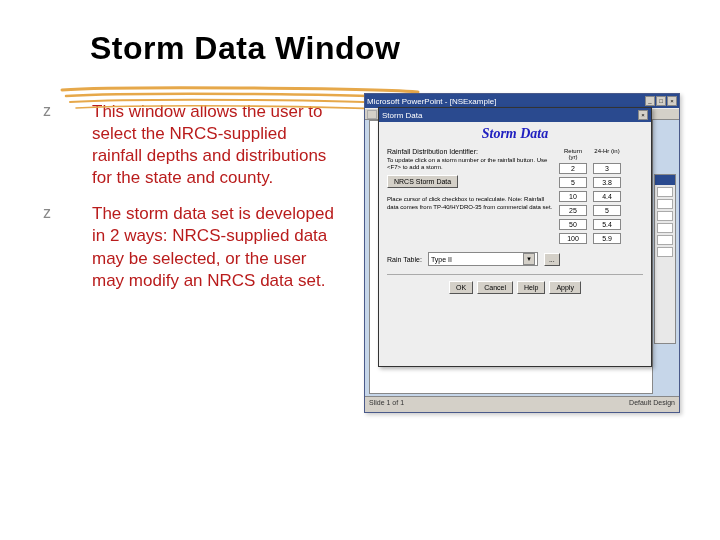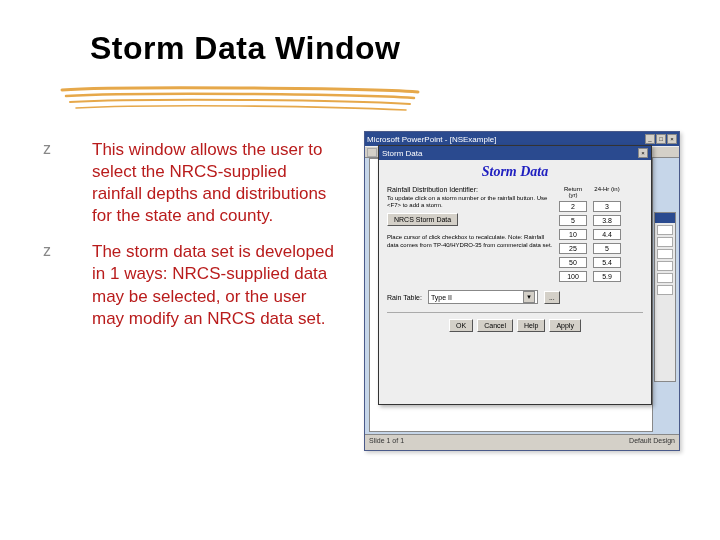--- a/index.html
+++ b/index.html
@@ -11,21 +11,21 @@
   }
   .slide {
     width: 720px;
     height: 540px;
     position: relative;
     padding: 30px 40px;
   }
   .title-wrap {
     position: relative;
     padding-left: 50px;
-    margin-bottom: 64px;
+    margin-bottom: 26px;
   }
   .title {
     font-family: "Arial Black", Arial, sans-serif;
     font-weight: 900;
     font-size: 32px;
     letter-spacing: 0.5px;
     color: #000;
   }
   .scribble {
     position: absolute;
@@ -237,21 +237,21 @@
   </div>
 
   <div class="body-cols">
     <div class="bullets">
       <div class="bullet">
         <span class="zmark">z</span>
         <span class="btext">This window allows the user to select the NRCS-supplied rainfall depths and distributions for the state and county.</span>
       </div>
       <div class="bullet">
         <span class="zmark">z</span>
-        <span class="btext">The storm data set is developed in 1 ways: NRCS-supplied data may be selected, or the user may modify an NRCS data set.</span>
+        <span class="btext">The storm data set is developed in 2 ways: NRCS-supplied data may be selected, or the user may modify an NRCS data set.</span>
       </div>
     </div>
 
     <div class="screenshot">
       <div class="app-win">
         <div class="app-titlebar">
           <span class="wt">Microsoft PowerPoint - [NSExample]</span>
           <span class="winbtns">
             <span class="winbtn">_</span>
             <span class="winbtn">□</span>

